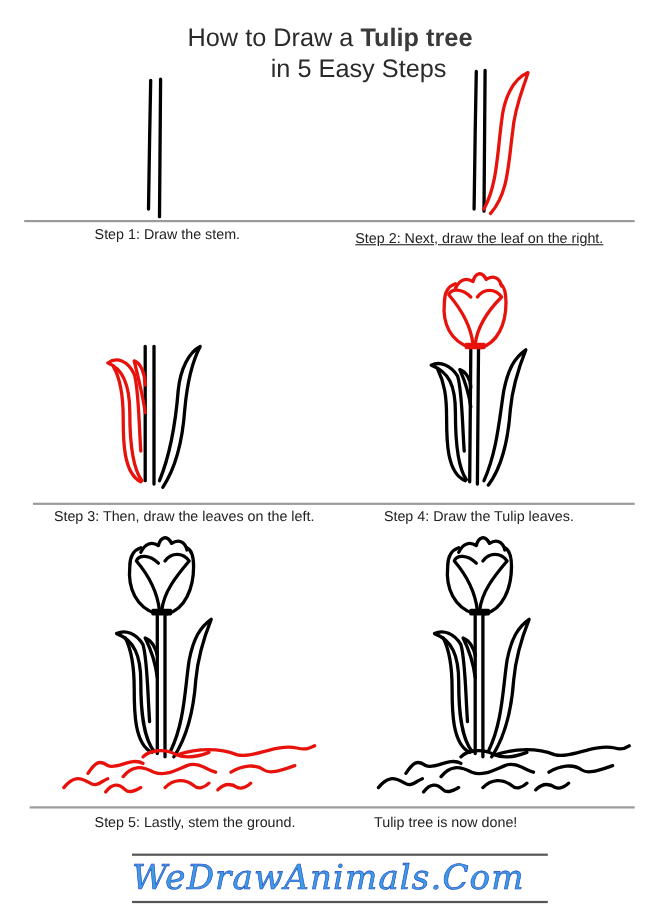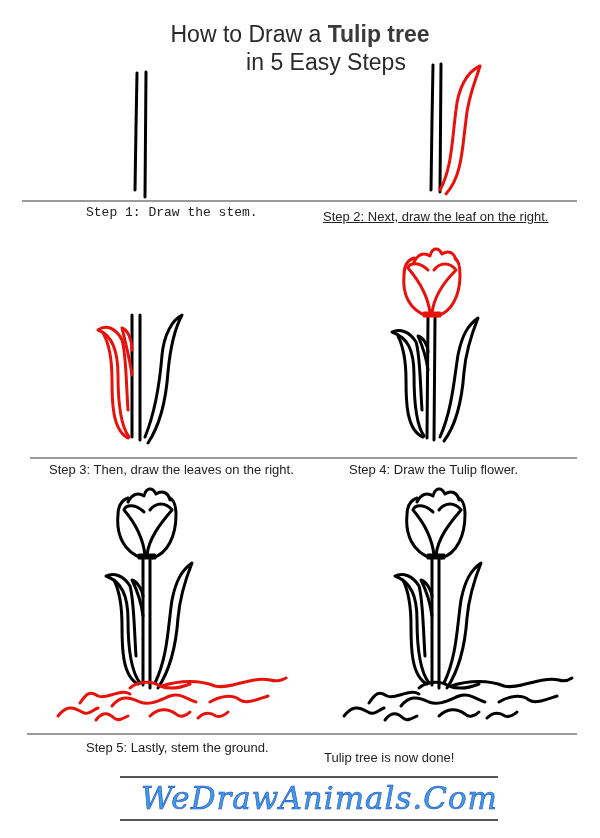--- a/index.html
+++ b/index.html
@@ -6,21 +6,21 @@
   body { width: 600px; height: 838px; position: relative; overflow: hidden; font-family: "Liberation Sans", "DejaVu Sans", sans-serif; color: #222; }
   .title { position: absolute; left: 0; width: 600px; text-align: center; font-size: 23px; color: #2a2a2a; line-height: 28px; }
   .title b { font-weight: bold; color: #3a3a3a; }
   .t1 { top: 20px; }
   .t2 { top: 48px; margin-left: 26px; }
   .rule { position: absolute; height: 2px; background: #9a9a9a; }
   .caption { position: absolute; font-size: 13px; color: #222; white-space: nowrap; }
   svg.art { position: absolute; left: 0; top: 0; }
   .logo-wrap { position: absolute; left: 120px; top: 776px; width: 378px; height: 44px; }
   .logo-line { position: absolute; left: 0; width: 378px; height: 1.5px; background: #555; }
-  .logo-text { position: absolute; left: 0; top: 4px; width: 378px; text-align: right; font-family: "DejaVu Serif", serif; font-size: 31px; color: #3b9ce8; letter-spacing: 1px; font-style: italic; -webkit-text-stroke: 0.6px #2a4fbf; }
+  .logo-text { position: absolute; left: 0; top: 4px; width: 378px; text-align: left; font-family: "DejaVu Serif", serif; font-size: 31px; color: #3b9ce8; letter-spacing: 1px; font-style: italic; -webkit-text-stroke: 0.6px #2a4fbf; }
 </style>
 </head>
 <body>
 
 <div class="title t1"><span>How to Draw a </span><b>Tulip tree</b></div>
 <div class="title t2">in 5 Easy Steps</div>
 
 <svg class="art" width="600" height="838" viewBox="0 0 600 838">
   <defs>
     <g id="leaf-right">
@@ -125,24 +125,24 @@
       <path d="M439 716 C 447 708, 457 708, 465 714 C 469 718, 475 716, 479 712"></path>
       <path d="M487 718 C 493 712, 499 712, 505 716 C 509 718, 515 714, 517 712"></path>
     </g>
   </g>
 </svg>
 
 <div class="rule" style="left:22px; top:200px; width:555px;"></div>
 <div class="rule" style="left:30px; top:457px; width:547px;"></div>
 <div class="rule" style="left:27px; top:733px; width:550px;"></div>
 
-<div class="caption" style="left:86px; top:205px;font-family:Liberation Mono, monospace;">Step 1: Draw the stem.</div>
+<div class="caption" style="left:86px; top:205px;">Step 1: Draw the stem.</div>
 <div class="caption" style="left:323px; top:209px;text-decoration:underline;">Step 2: Next, draw the leaf on the right.</div>
-<div class="caption" style="left:49px; top:462px;">Step 3: Then, draw the leaves on the right.</div>
-<div class="caption" style="left:349px; top:462px;">Step 4: Draw the Tulip flower.</div>
+<div class="caption" style="left:49px; top:462px;">Step 3: Then, draw the leaves on the left.</div>
+<div class="caption" style="left:349px; top:462px;">Step 4: Draw the Tulip leaves.</div>
 <div class="caption" style="left:86px; top:740px;">Step 5: Lastly, stem the ground.</div>
-<div class="caption" style="left:324px; top:740px;margin-top:10px;">Tulip tree is now done!</div>
+<div class="caption" style="left:340px; top:740px;">Tulip tree is now done!</div>
 
 <div class="logo-wrap">
   <div class="logo-line" style="top:0;"></div>
   <div class="logo-text">WeDrawAnimals.Com</div>
   <div class="logo-line" style="top:43px;"></div>
 </div>
 
 </body></html>

